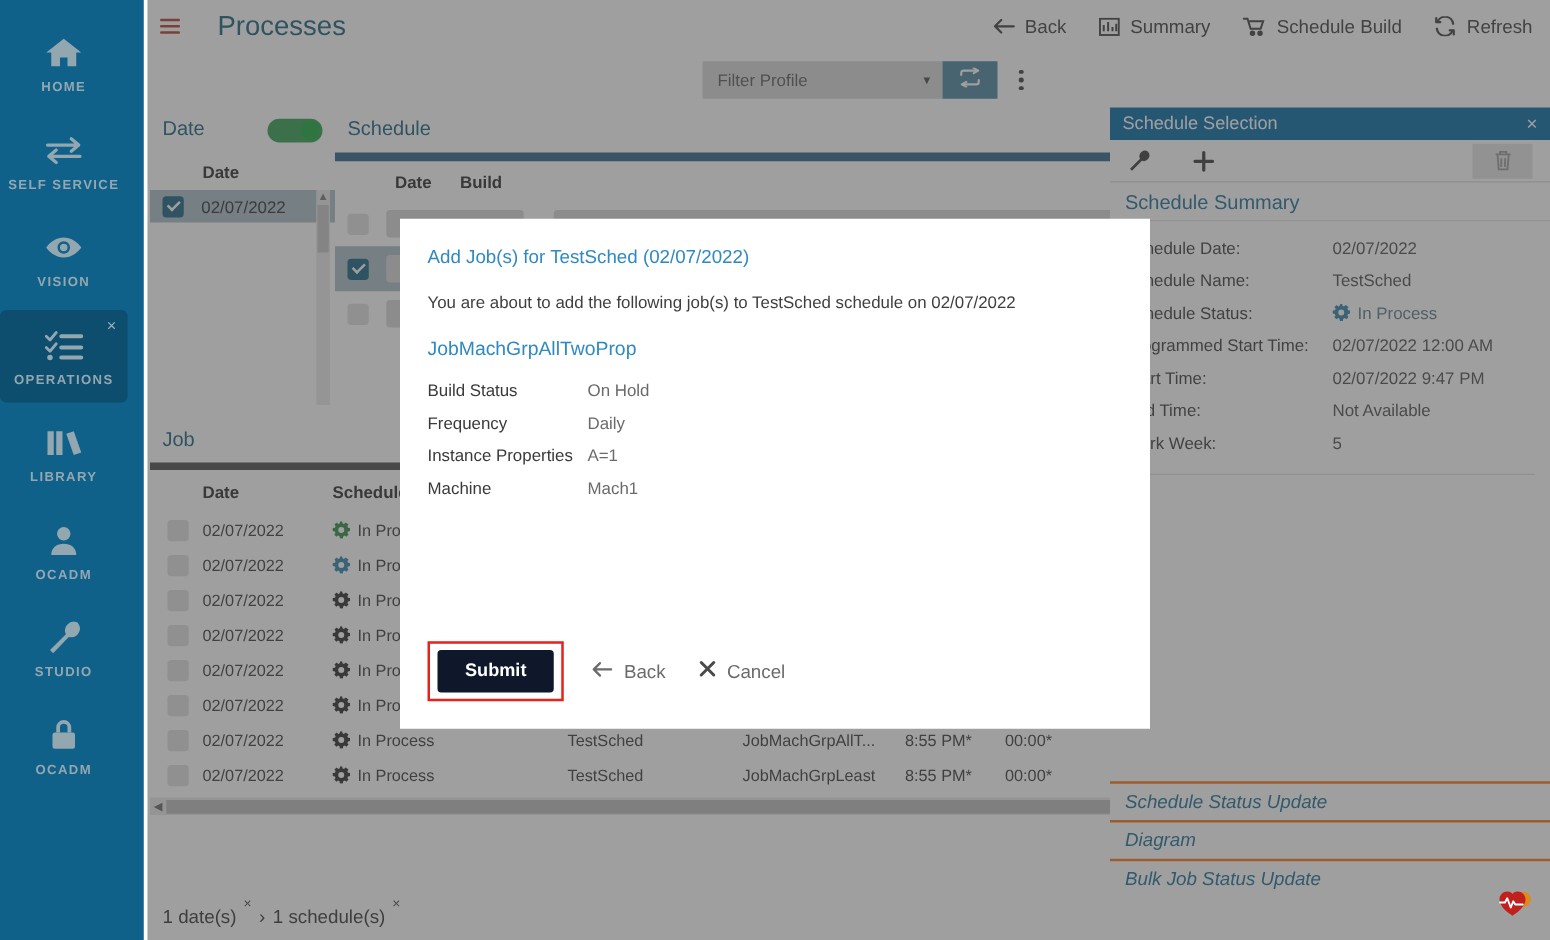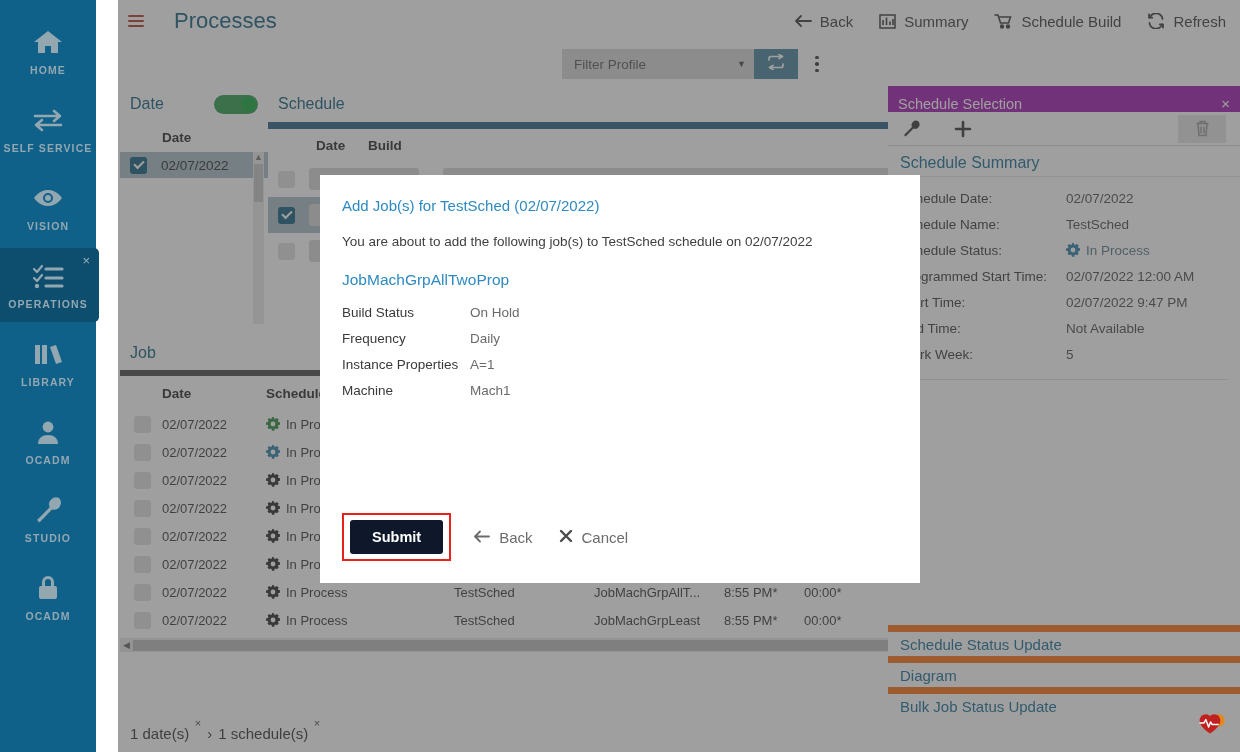--- a/index.html
+++ b/index.html
@@ -7,24 +7,24 @@
     width: 1240px; height: 752px;
     font-family: "Liberation Sans", sans-serif;
     overflow: hidden;
     background: #ffffff;
   }
   #app { position: relative; width: 1240px; height: 752px; }
 
   
   .sidebar {
     position: absolute; left: 0; top: 0;
-    width: 96px; height: 752px;
+    width: 115px; height: 752px;
     background: #0f6189;
     display: flex; flex-direction: column;
-    align-items: center; padding-top: 14px;
+    padding-top: 14px;
     z-index: 60;
   }
   .nav-item {
     width: 102px; height: 74px;
     display: flex; flex-direction: column;
     align-items: center; justify-content: center;
     position: relative; border-radius: 5px;
     margin-bottom: 4px; cursor: pointer;
   }
   .nav-item.active { background: #0d4d6d; }
@@ -187,40 +187,40 @@
 
   
   .rightpanel {
     position: absolute; right: 0; top: 86px;
     width: 352px; bottom: 34px;
     background: #ffffff;
     z-index: 45;
     display: flex; flex-direction: column;
   }
   .rp-head {
-    height: 26px; background: #a21caf; color: #ffffff;
-    display:flex; align-items:flex-end; padding: 0 10px;
+    height: 26px; background: #0369a1; color: #ffffff;
+    display:flex; align-items:center; padding: 0 10px;
     font-size: 14.5px;
   }
   .rp-head .rp-x { margin-left:auto; font-size: 15px; cursor:pointer; }
   .rp-tools { height: 34px; display:flex; align-items:center; padding: 0 14px; gap: 34px; border-bottom: 1px solid #dadada; }
   .rp-tools .ti { cursor: pointer; color: #3a3a3a; display:flex; }
   .rp-trash { margin-left:auto; background:#e4e4e4; width: 48px; height: 28px; display:flex; align-items:center; justify-content:center; color:#9a9a9a; }
   .rp-section { padding: 8px 12px 4px; font-size: 16px; color: #1c6f94; border-bottom: 1px solid #e3e3e3; }
   .rp-rows { padding: 8px 12px 0; }
   .rp-row { display:flex; height: 26px; align-items:center; font-size: 13.5px; }
   .rp-label { width: 166px; color: #3b3b3b; }
   .rp-val { color: #4f4f4f; display:flex; align-items:center; gap: 6px; }
   .rp-val.status { color: #5c7b8a; }
   .rp-sep { margin: 12px 12px 0; border-top: 1px solid #e0e0e0; }
   .rp-links { margin-top: auto; }
   .rp-link {
     height: 31px; display:flex; align-items:center;
     padding-left: 12px; font-size: 15px; color: #1c6f94;
-    border-top: 7px solid #f97316; cursor: pointer;
+    border-top: 2px solid #f97316; cursor: pointer; font-style: italic;
   }
 
   
   .dim {
     position: absolute; left: 118px; top: 0;
     width: 1122px; height: 752px;
     background: rgba(70,70,70,0.52);
     z-index: 50;
   }
 

